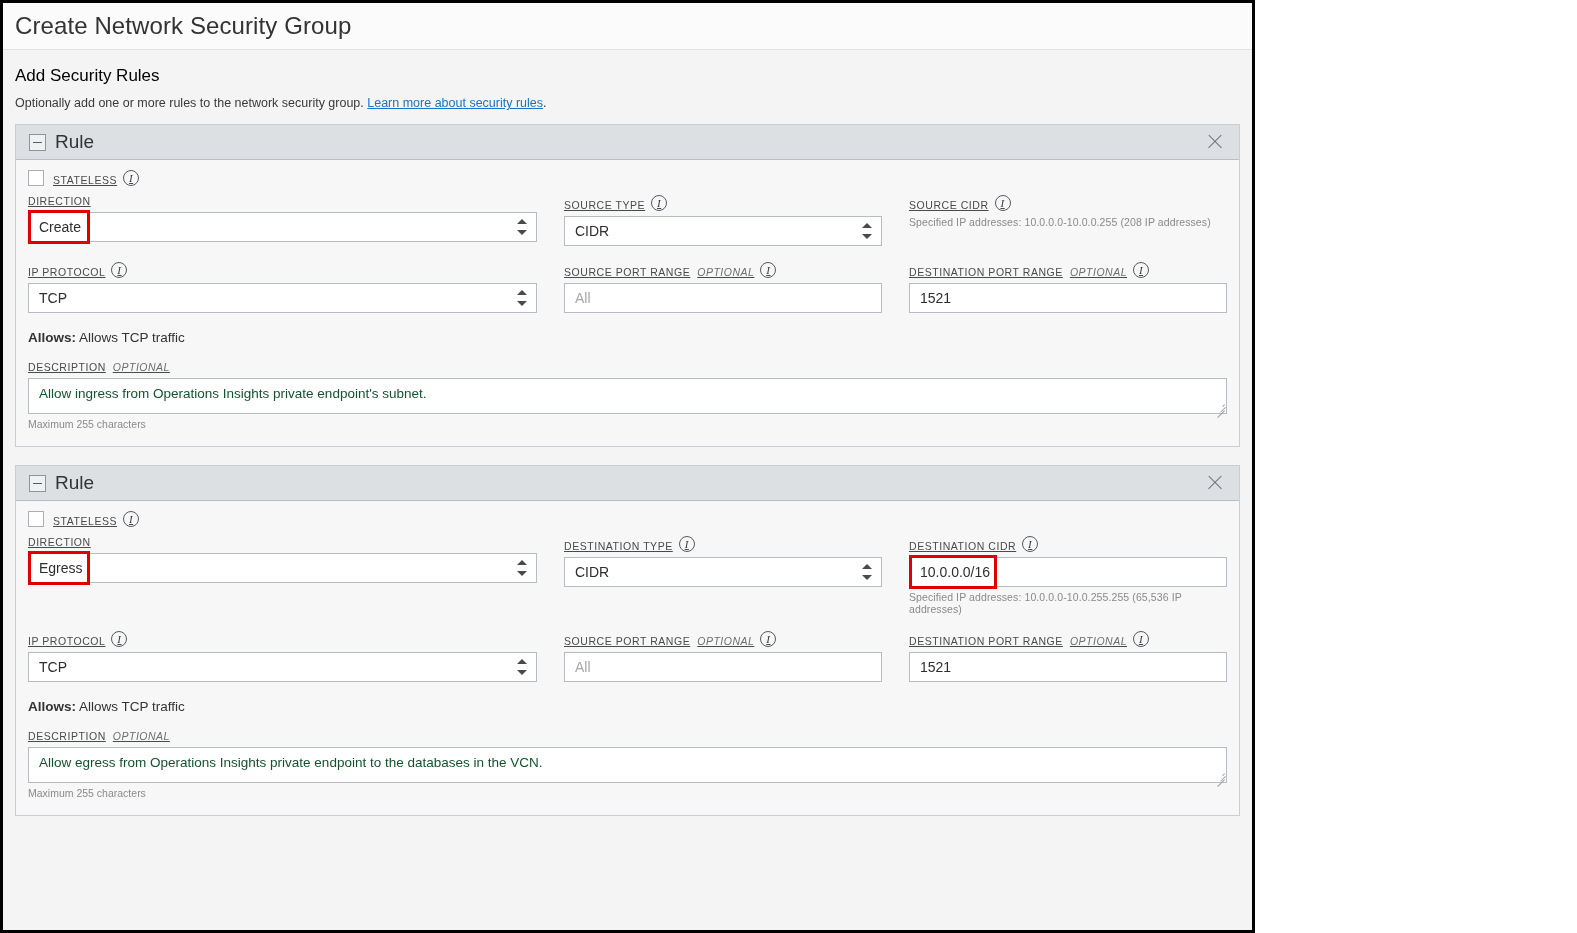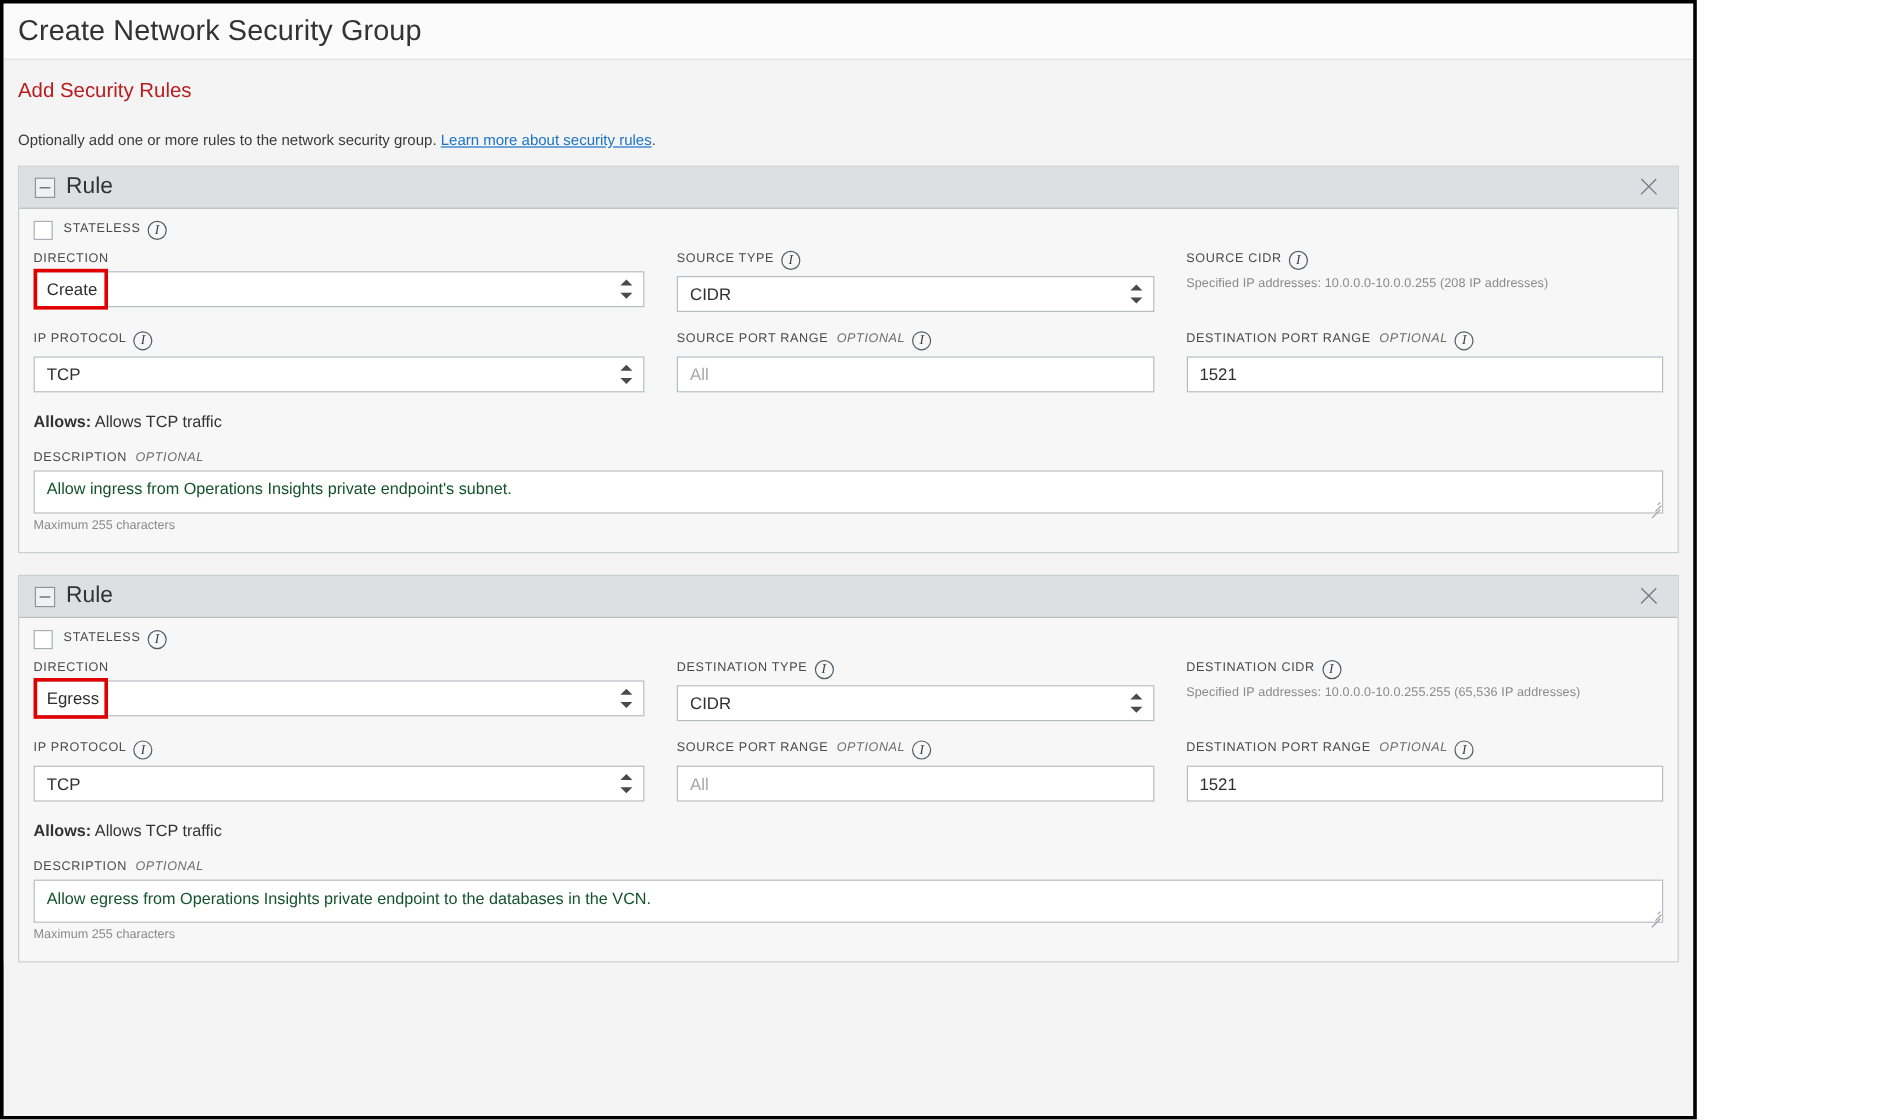--- a/index.html
+++ b/index.html
@@ -6,21 +6,21 @@
     margin: 0;
     padding: 0;
     background: #ffffff;
   }
   body {
     font-family: "Liberation Sans", sans-serif;
     -webkit-font-smoothing: antialiased;
   }
   .page {
     position: relative;
-    width: 1414px;
+    width: 1255px;
     height: 933px;
     box-sizing: border-box;
     border: 3px solid #000000;
     background: #f4f4f4;
     overflow: hidden;
   }
 
   
   .titlebar {
     height: 47px;
@@ -40,22 +40,22 @@
   }
 
   
   .section {
     padding: 16px 12px 0 12px;
     background: #f4f4f4;
   }
   .section-title {
     font-size: 17px;
     font-weight: 400;
-    color: #b91c1c;
-    margin: 0 0 24px 0;
+    color: #000000;
+    margin: 0 0 10px 0;
   }
   .section-sub {
     font-size: 12.5px;
     color: #3a3a3a;
     margin: 0 0 14px 0;
   }
   .section-sub a {
     color: #1a73c7;
     text-decoration: underline;
   }
@@ -136,22 +136,23 @@
     margin-right: 9px;
     cursor: pointer;
     flex: none;
   }
   .field-label {
     font-size: 10.5px;
     letter-spacing: 0.55px;
     color: #4a4a4a;
     text-transform: uppercase;
     display: flex;
-    align-items: flex-start;
+    align-items: flex-end;
     white-space: nowrap;
+    text-decoration: underline;
   }
   .optional-tag {
     font-style: italic;
     color: #6d6d6d;
     margin-left: 7px;
     letter-spacing: 0.5px;
   }
   .info-icon {
     width: 14px;
     height: 14px;
@@ -433,20 +434,24 @@
             <div class="select-wrap">
               <div class="control">CIDR</div>
               <span class="spinner"></span>
             </div>
           </div>
           <div class="field">
             <div class="field-label">
                 <span>DESTINATION CIDR</span>
                 <span class="info-icon">i</span>
               </div>
+            <div class="select-wrap">
+              <div class="control">10.0.0.0/16</div>
+              <span class="hl" style="left:0px;top:-2px;width:88px;height:34px;"></span>
+            </div>
             <div class="helper">Specified IP addresses: 10.0.0.0-10.0.255.255 (65,536 IP addresses)</div>
           </div>
         </div>
 
         <div class="grid3" style="margin-top:12px;">
           <div class="field">
             <div class="field-label">
                 <span>IP PROTOCOL</span>
                 <span class="info-icon">i</span>
               </div>

